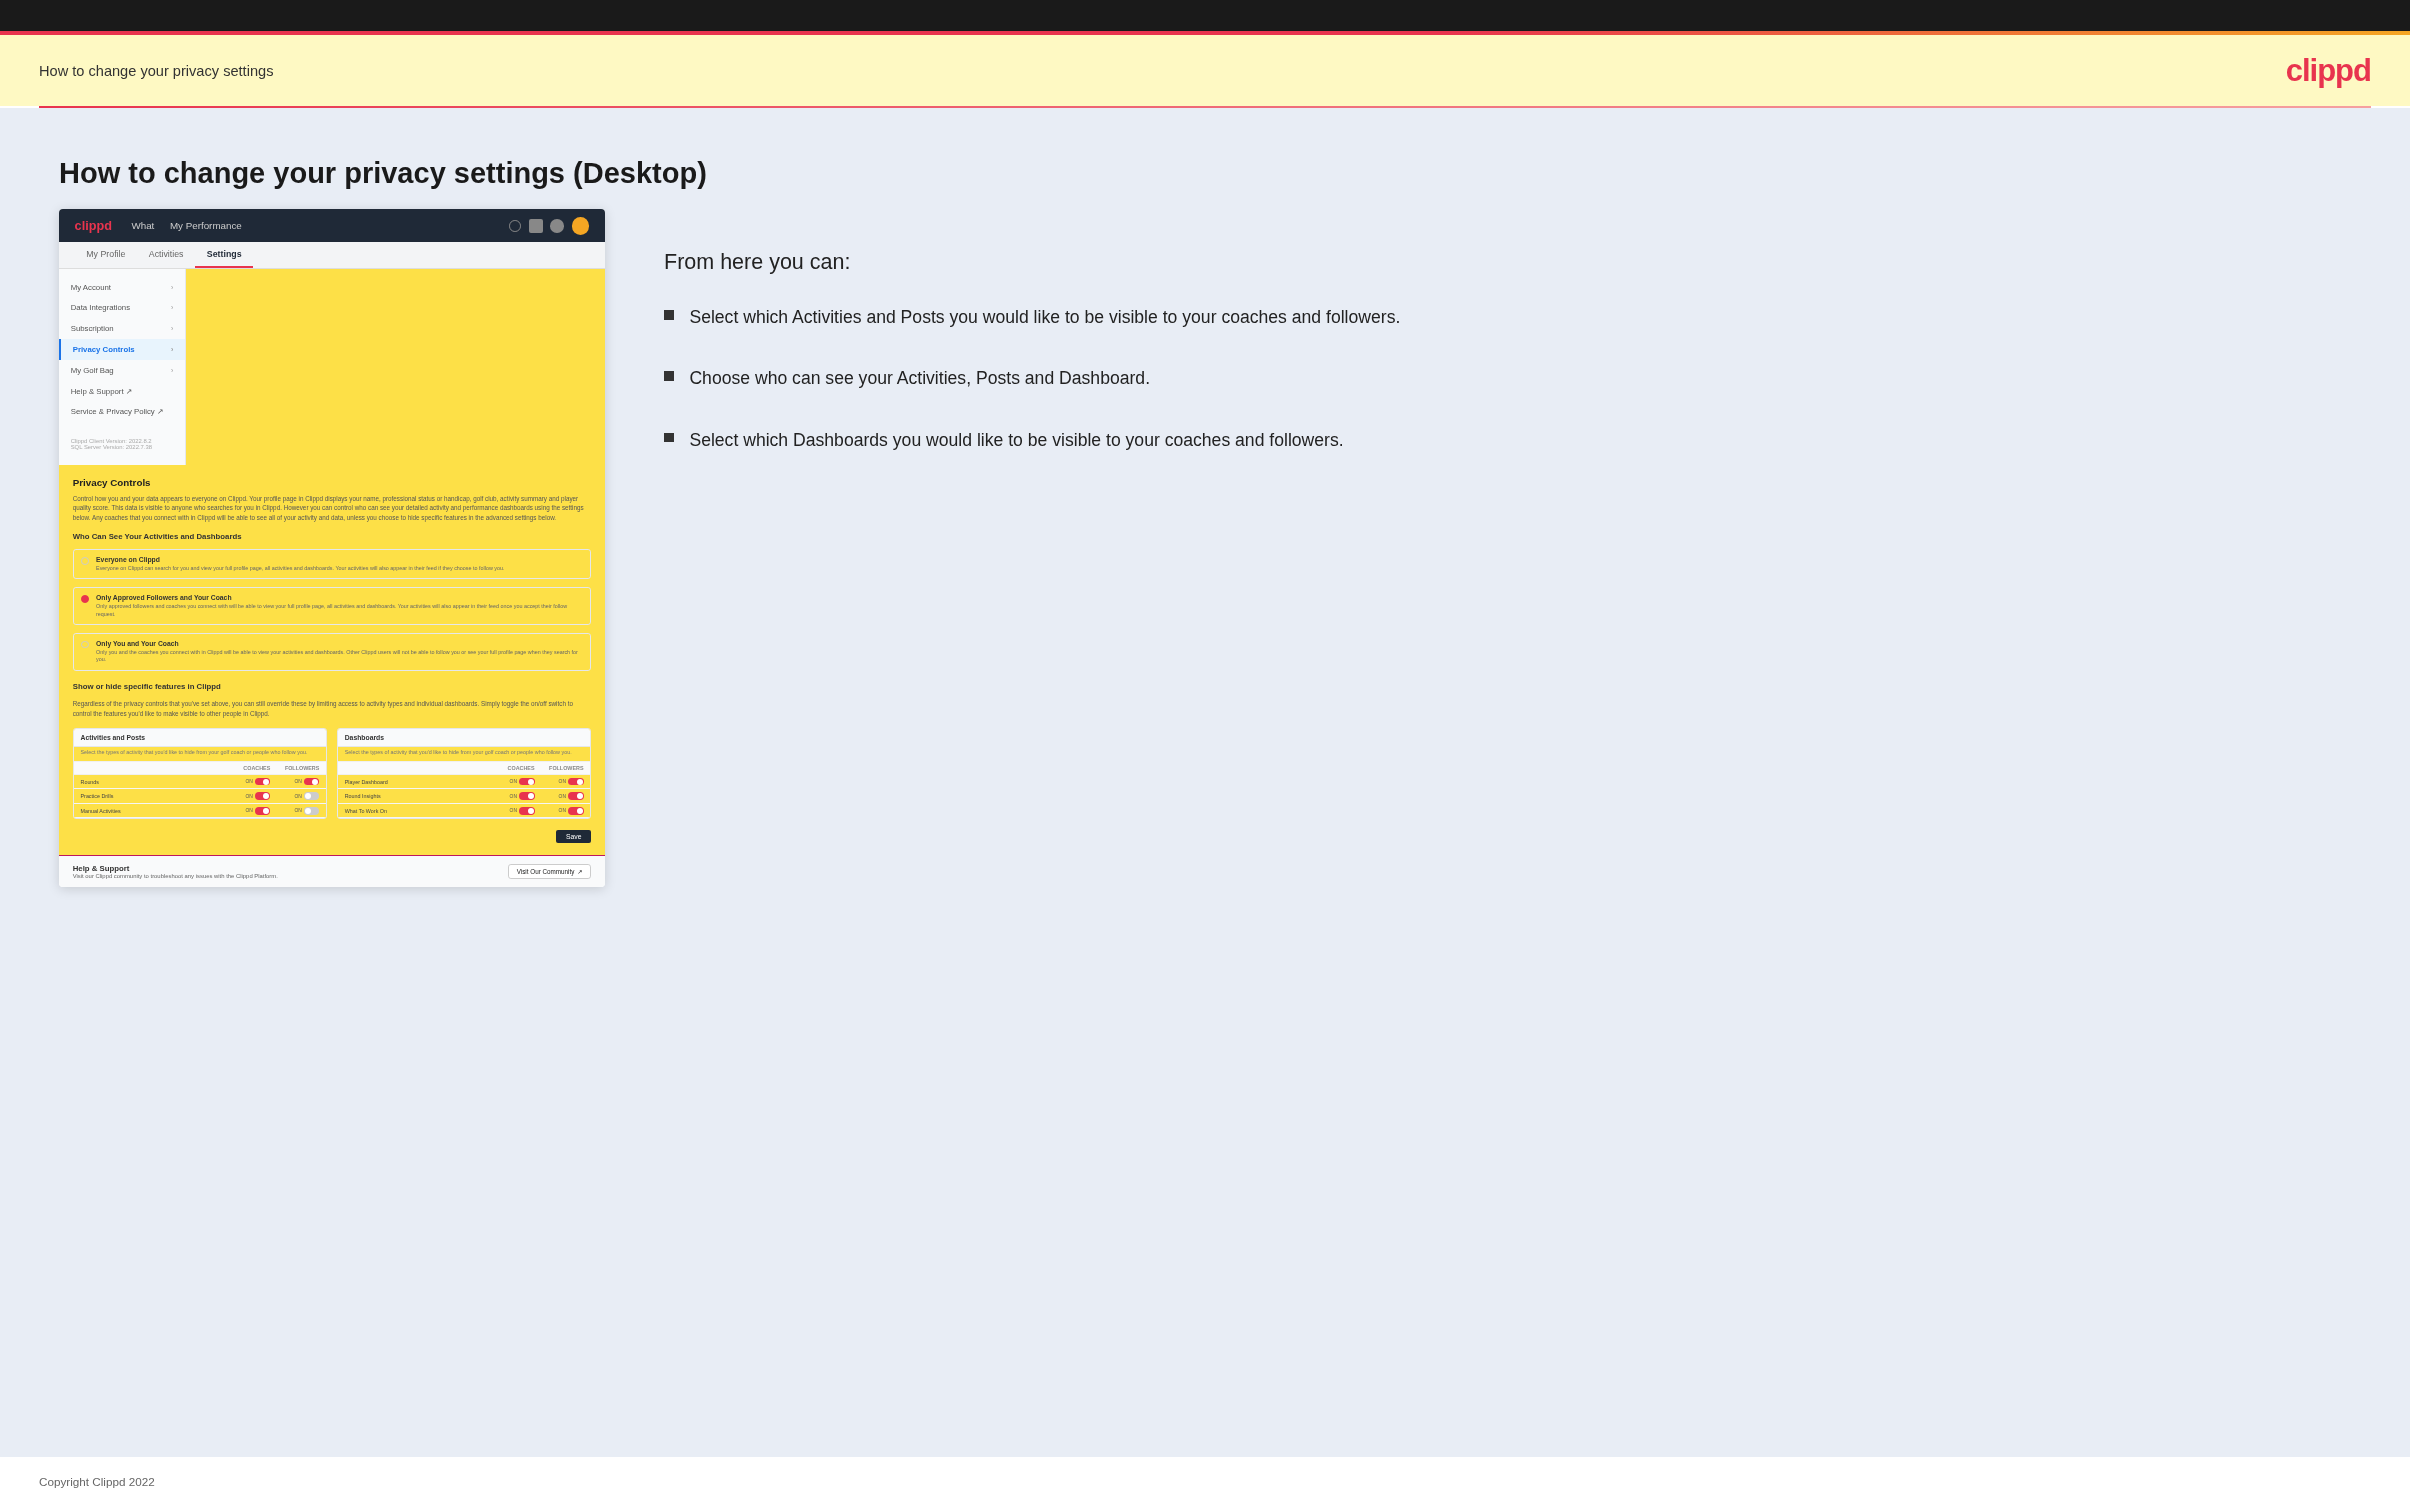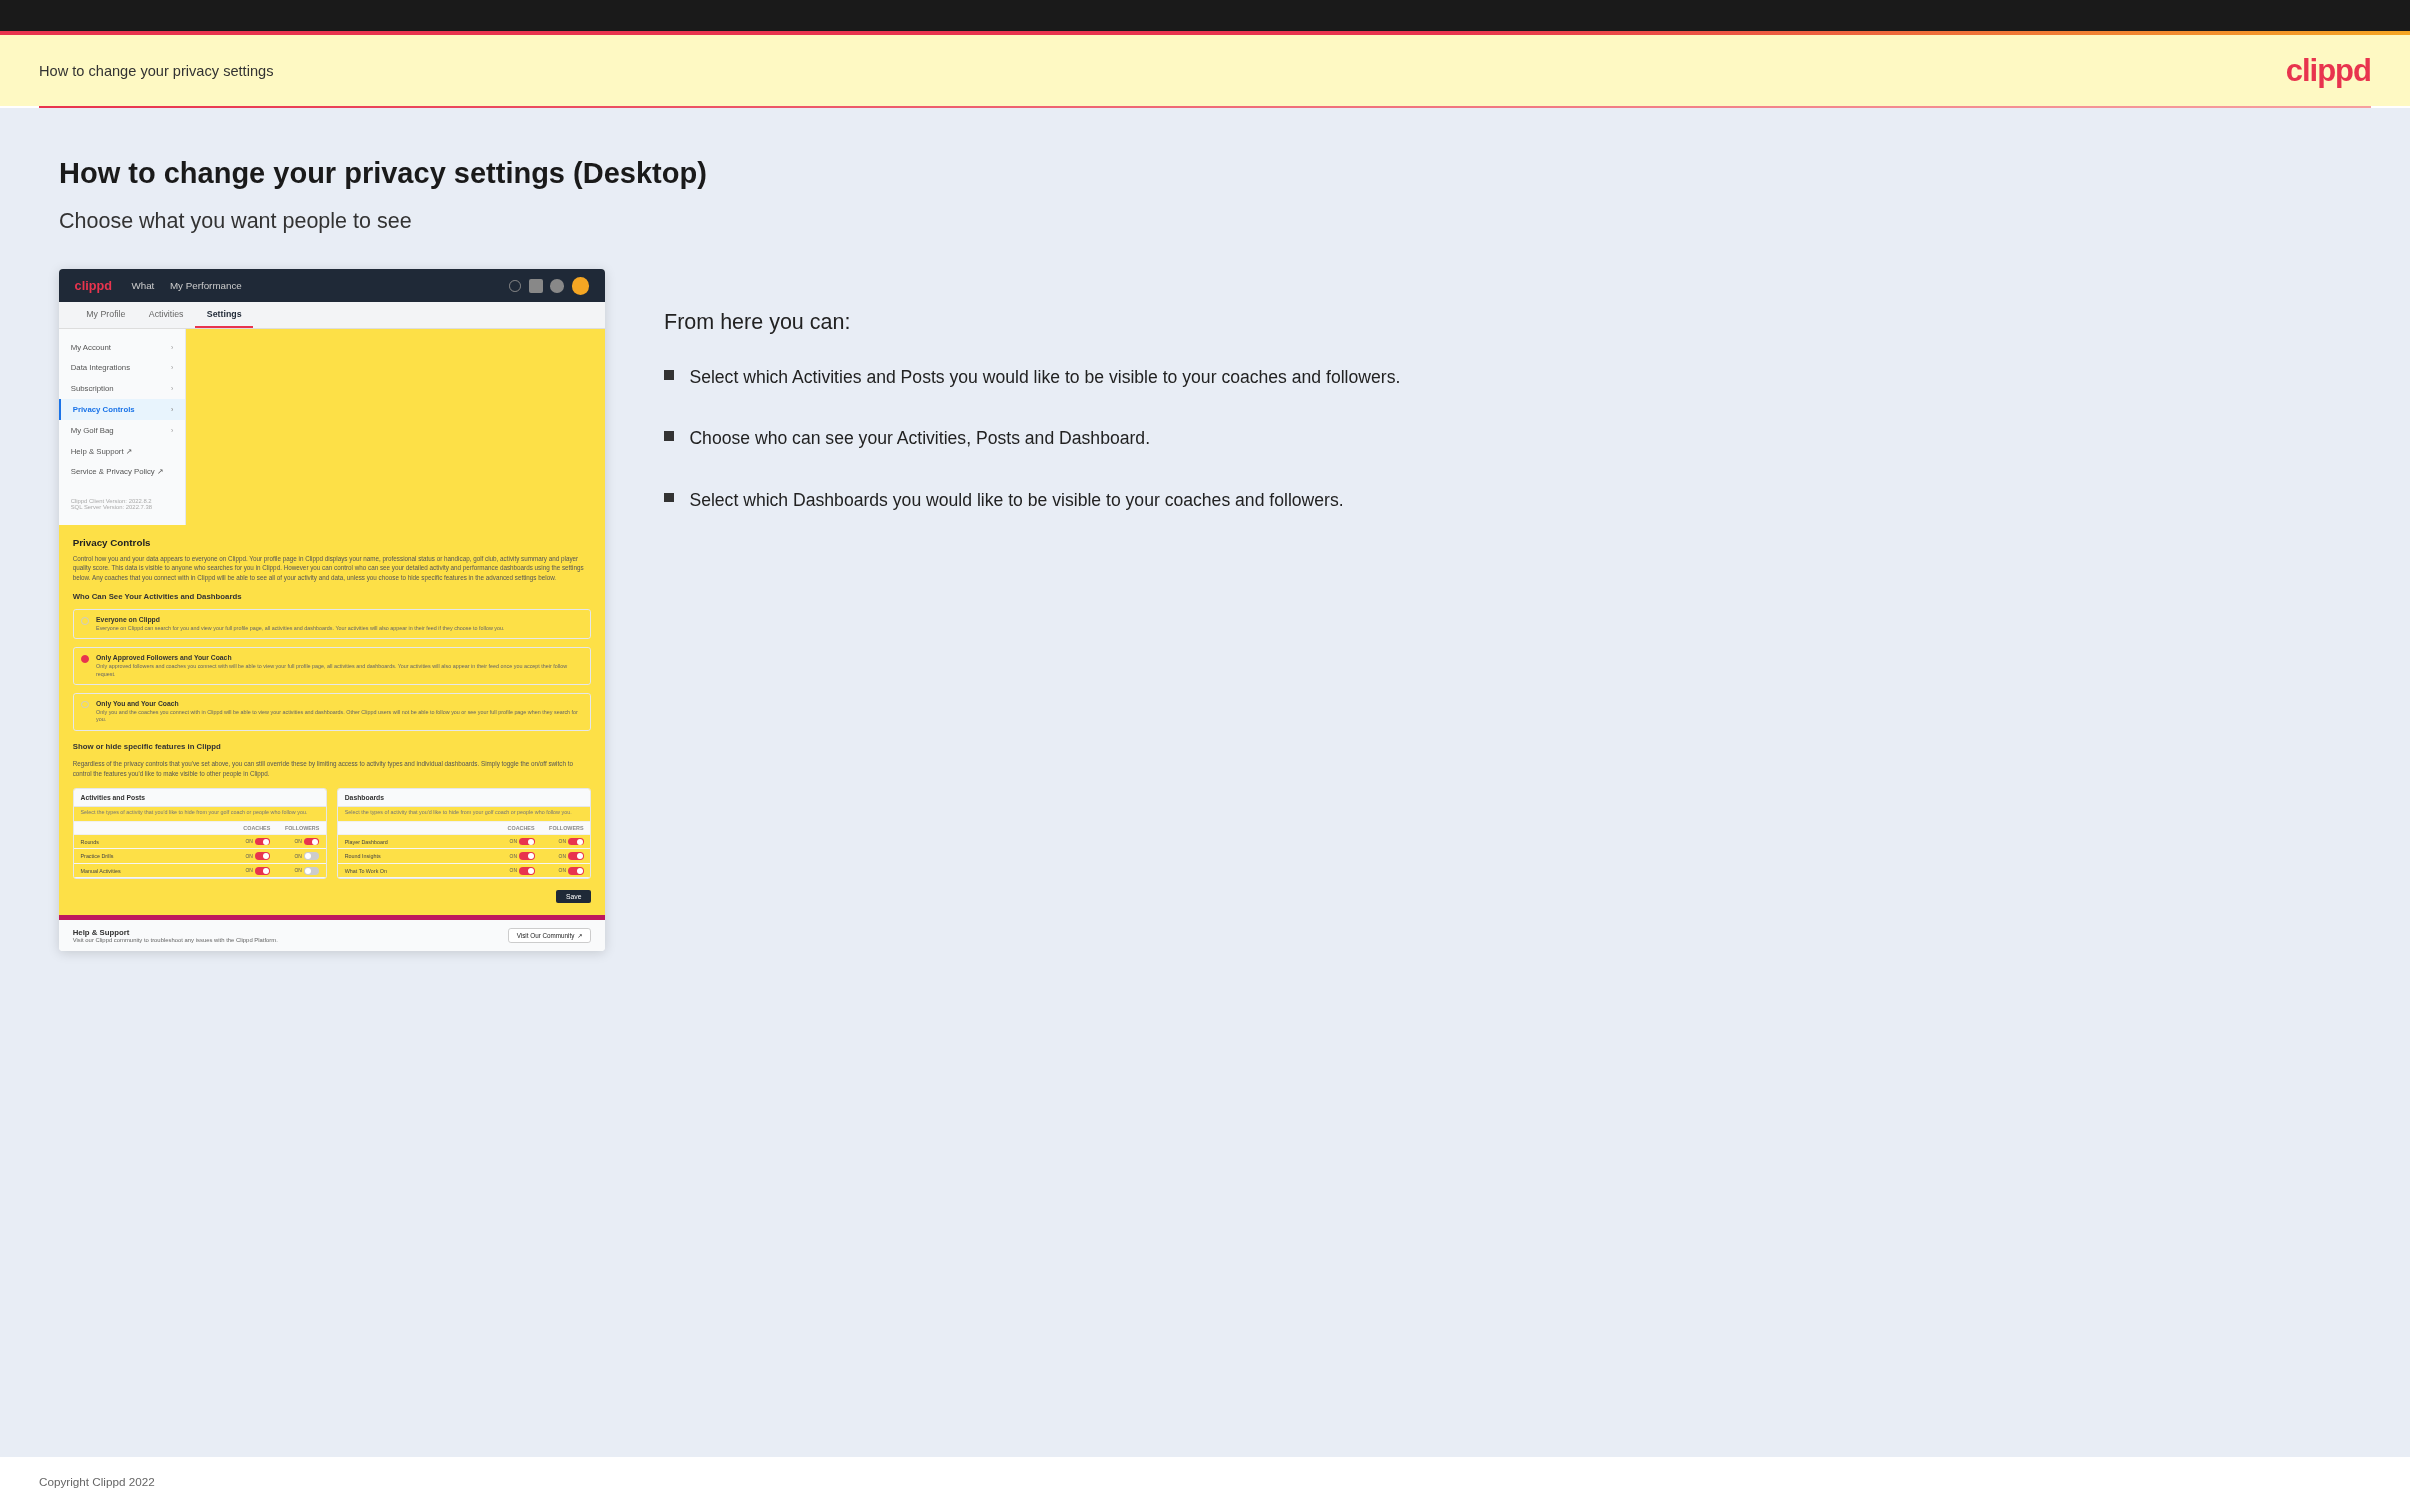--- a/index.html
+++ b/index.html
@@ -341,21 +341,21 @@
       color: #fff;
       font-size: 6.8px;
       padding: 2.9px 9.8px;
       border-radius: 2px;
       cursor: pointer;
     }
 
     
     .mini-help-section {
       background: #f9fafb;
-      border-top: 5px solid #be185d;
+      border-top: 1px solid #be185d;
       padding: 7.8px 13.7px;
       display: flex;
       align-items: flex-end;
       justify-content: space-between;
     }
     .mini-help-text h4 {
       font-size: 7.8px;
       font-weight: 600;
       color: #333;
     }
@@ -427,21 +427,20 @@
 <div class="header">
   <span class="header-title">How to change your privacy settings</span>
   <span class="logo">clippd</span>
 </div>
 
 <div class="header-divider"></div>
 
 <div class="main-content">
 
   <h1 class="page-heading">How to change your privacy settings (Desktop)</h1>
-  <h2 class="page-subheading">Choose what you want people to see</h2>
 
   <div class="content-layout">
 
     <div class="screenshot-container">
 
       <div class="mini-navbar">
         <span class="mini-logo">clippd</span>
         <div class="mini-nav-links">
           <span class="mini-nav-link">What</span>
           <span class="mini-nav-link">My Performance</span>

